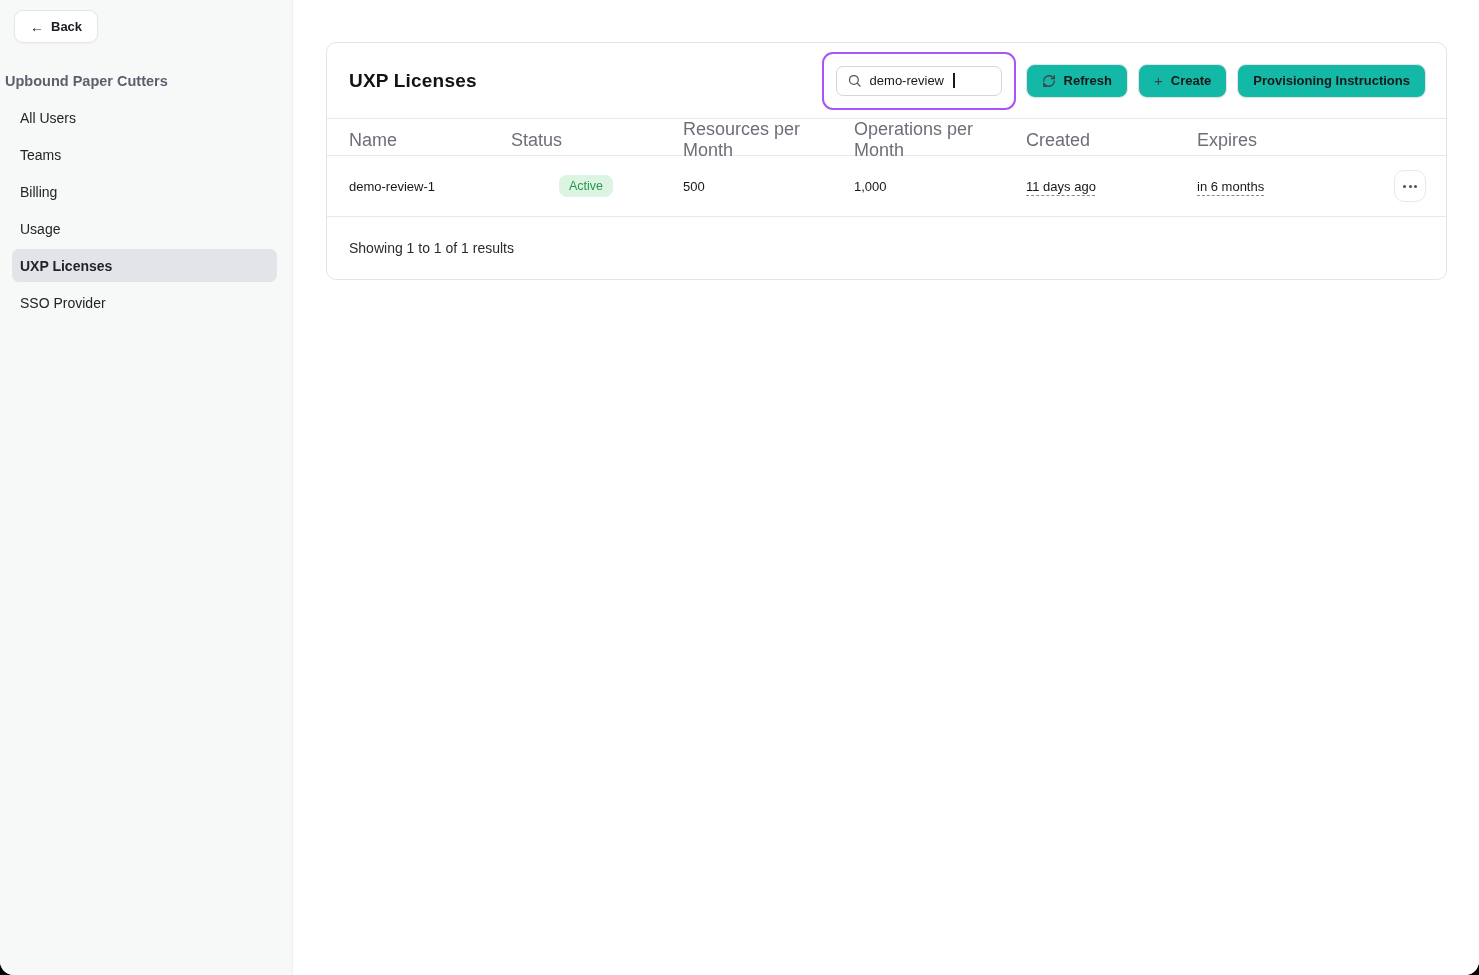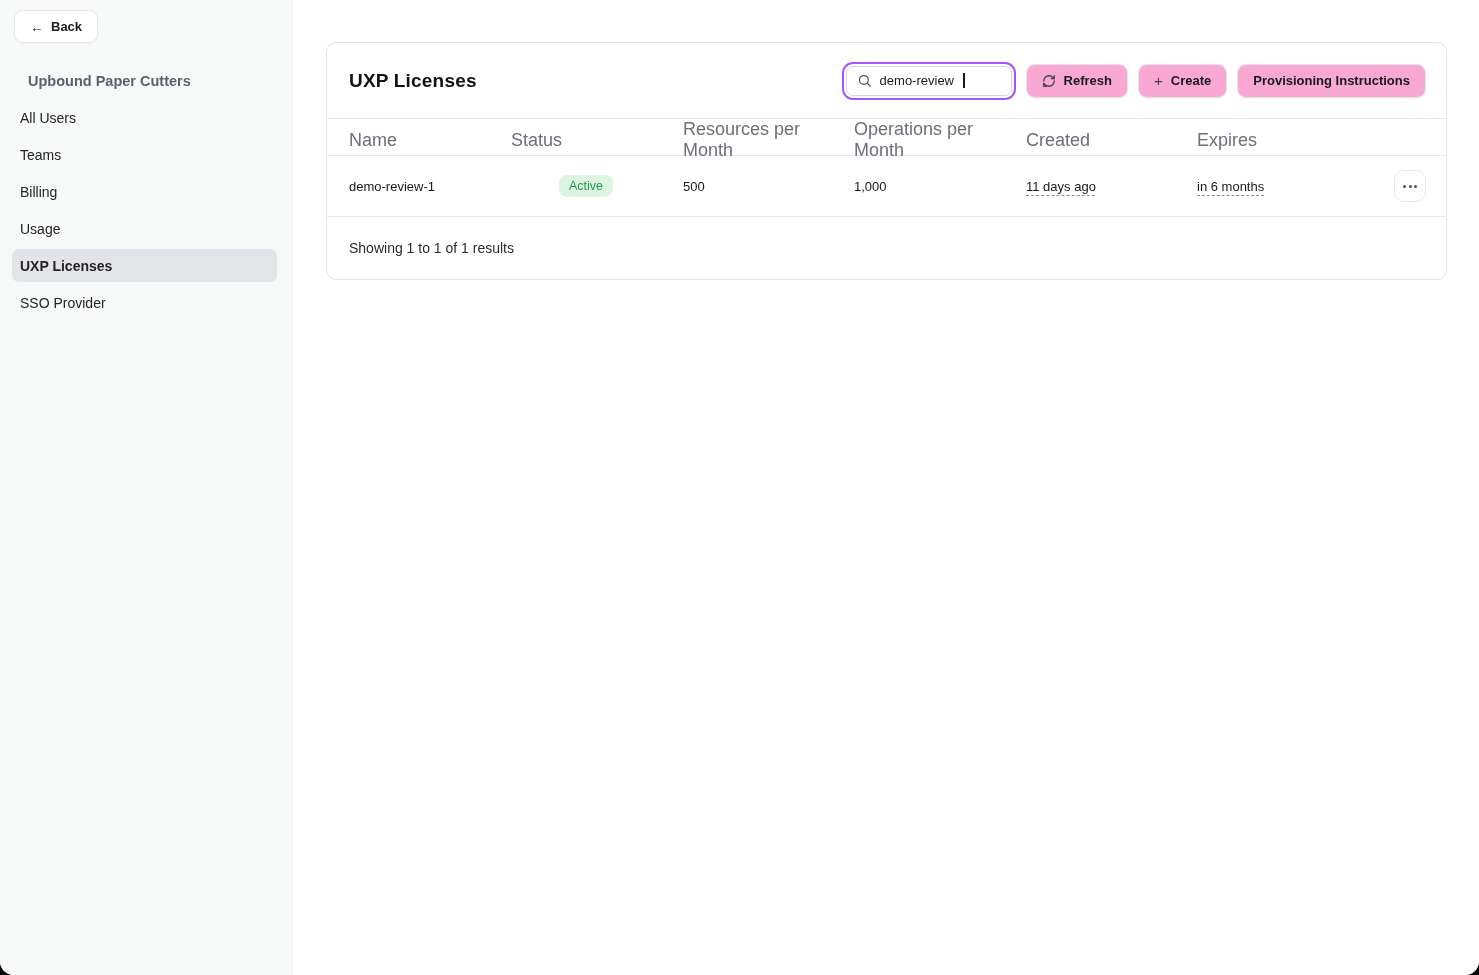--- a/index.html
+++ b/index.html
@@ -29,21 +29,21 @@
     border: 1px solid #e6e6e9;
     border-radius: 9px;
     box-shadow: 0 1px 2px rgba(0,0,0,0.04);
     font-size: 13px; font-weight: 700; color: #1b1b22;
     cursor: pointer;
   }
   .back-btn .arrow { font-size: 14px; font-weight: 400; color: #1b1b22; }
   .side-org {
     height: 37px; margin-top: 19px;
     display: flex; align-items: center;
-    padding-left: 28px;
+    padding-left: 5px;
     font-size: 14.5px; font-weight: 700; color: #5e5f6e;
   }
   .side-item {
     height: 37px;
     display: flex; align-items: center;
     margin: 0 15px 0 12px;
     padding-left: 8px;
     border-radius: 7px;
     font-size: 14px; color: #232329;
     cursor: pointer;
@@ -67,40 +67,40 @@
     display: flex; align-items: center; justify-content: space-between;
     padding: 0 20px 0 22px;
     border-bottom: 1px solid #e9e9ec;
   }
   .page-title { font-size: 19px; font-weight: 700; color: #131316; letter-spacing: .2px; }
   .controls { display: flex; align-items: center; gap: 10px; }
 
   .search-ring {
     border: 2px solid #a855f7;
     border-radius: 11px;
-    padding: 2px;
+    padding: 12px;
     background: #fff;
   }
   .search-box {
     display: flex; align-items: center; gap: 8px;
     width: 166px; height: 30px;
     border: 1px solid #d6d6db;
     border-radius: 7px;
     padding: 0 10px;
     background: #fff;
     cursor: text;
   }
   .search-box svg { flex: 0 0 auto; }
   .search-value { font-size: 13px; color: #18181b; white-space: nowrap; }
   .caret { width: 1.5px; height: 15px; background: #18181b; margin-left: 1px; }
 
   .btn {
     display: inline-flex; align-items: center; gap: 8px;
     height: 34px; padding: 0 15px;
-    background: #f9a8d4;
+    background: #14b8a6;
     border: 1px solid #e4e4e7;
     border-radius: 9px;
     font-size: 13px; font-weight: 700; color: #18181b;
     box-shadow: 0 1px 1px rgba(0,0,0,0.03);
     cursor: pointer;
     white-space: nowrap;
   }
   .btn .plus { font-size: 15px; font-weight: 400; color: #3f3f46; line-height: 1; }
 
   

